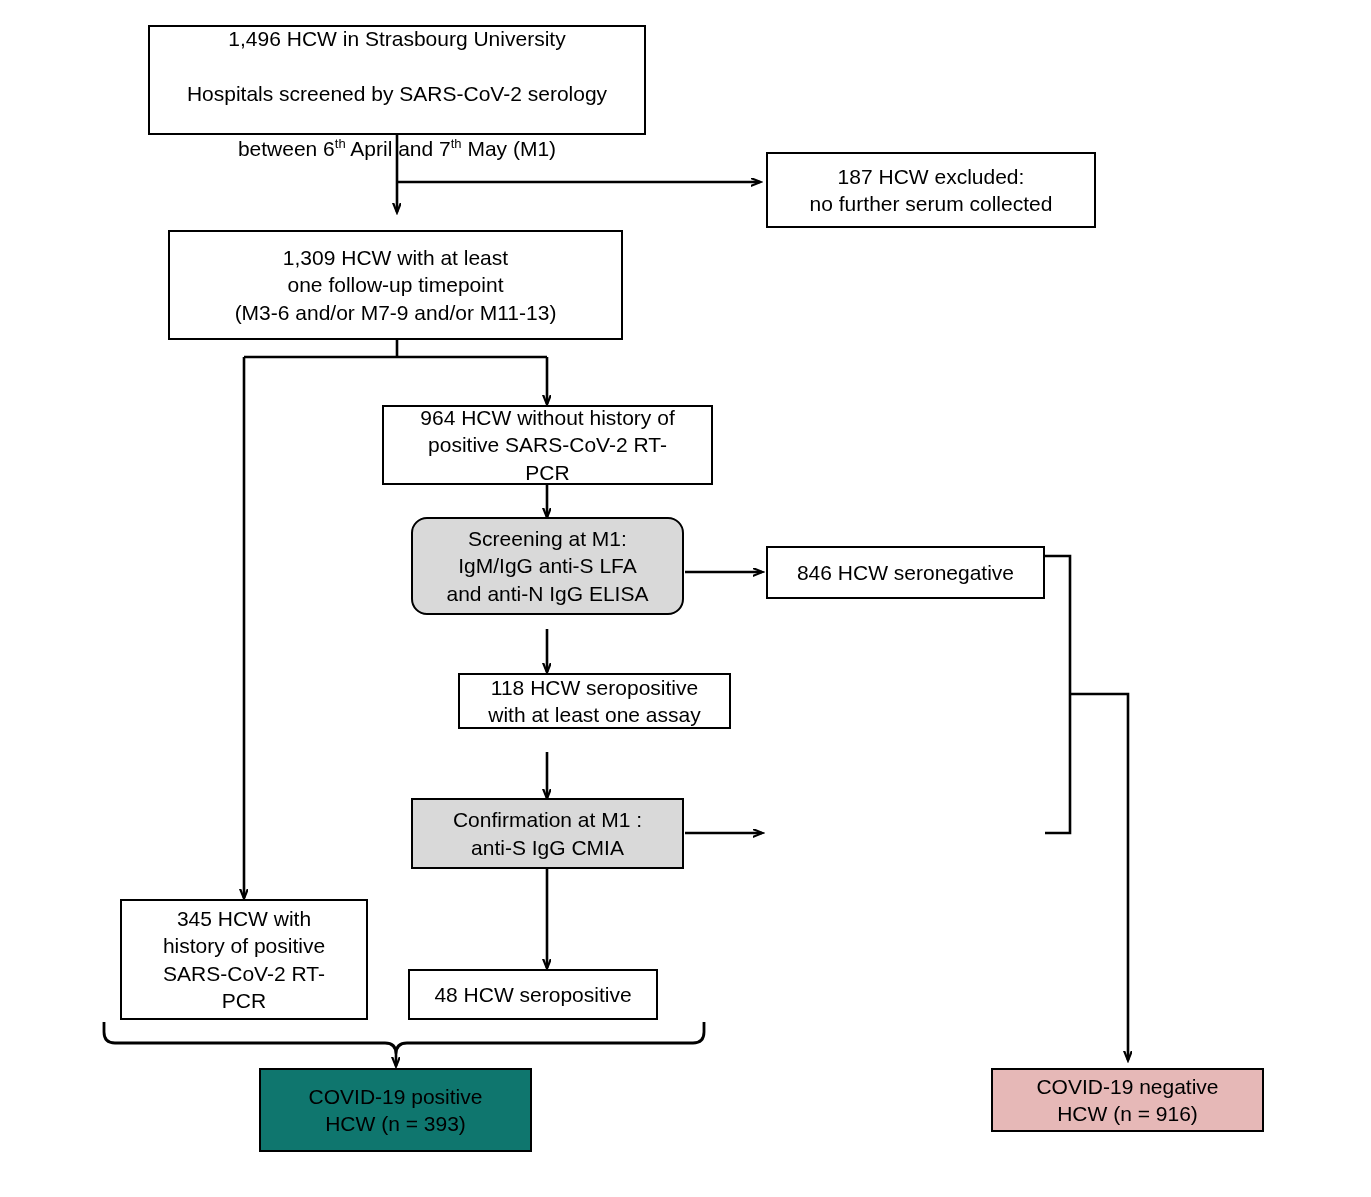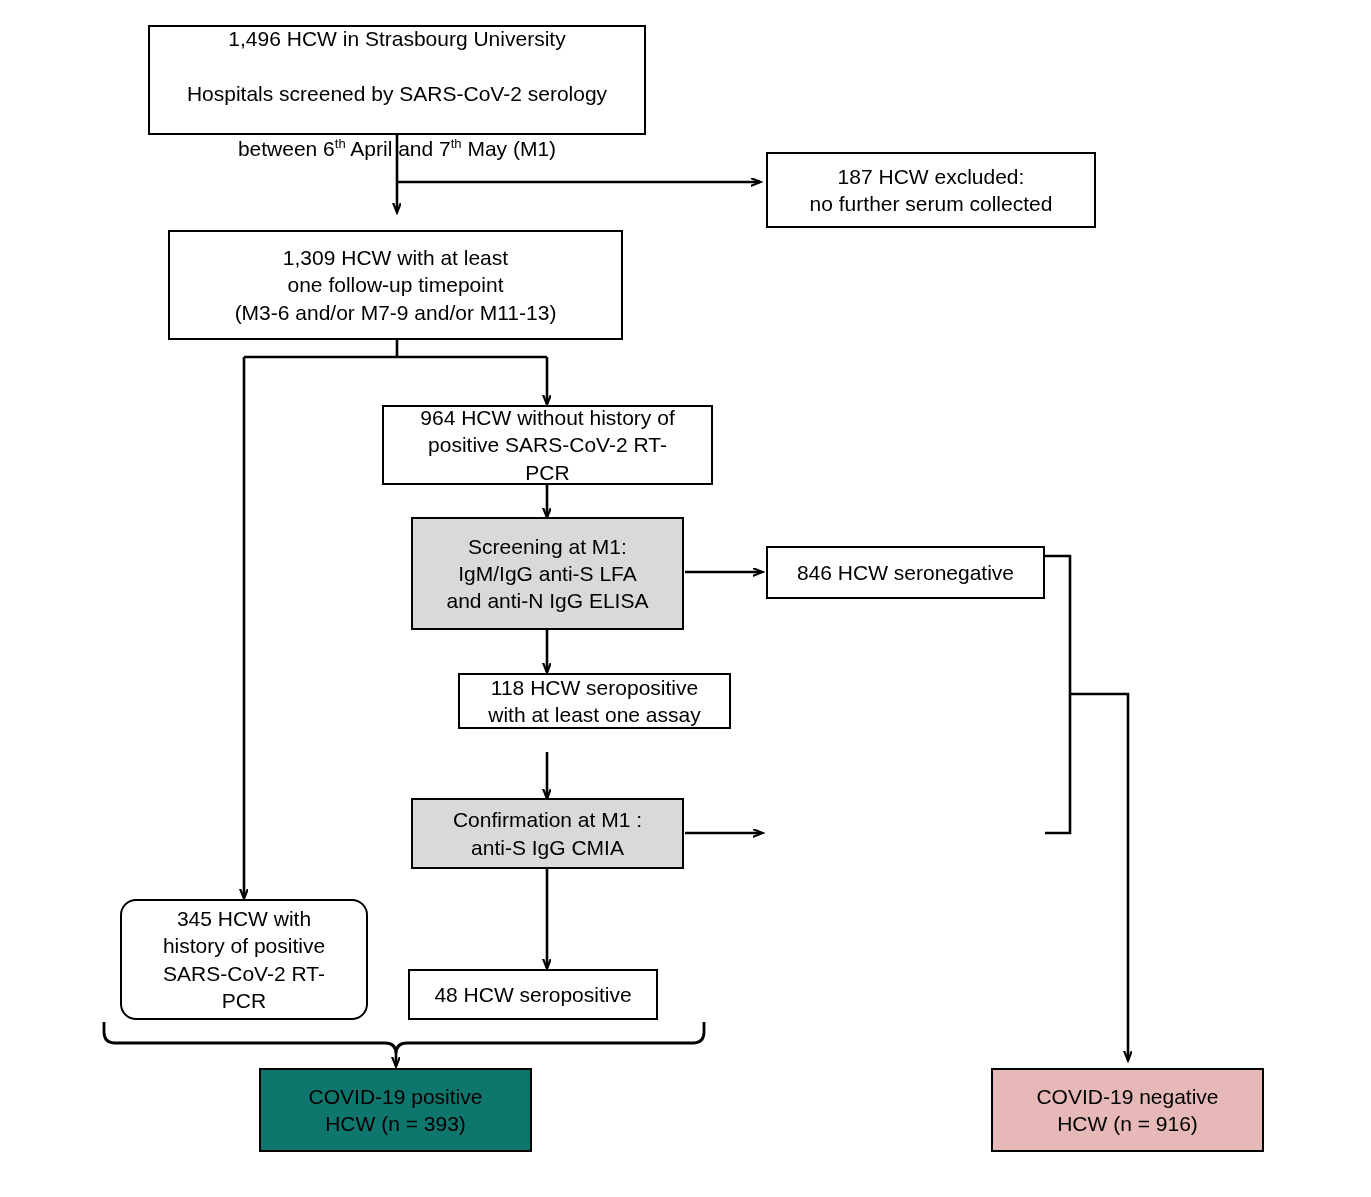--- a/index.html
+++ b/index.html
@@ -109,38 +109,38 @@
   <div class="node" style="left:766px; top:152px; width:330px; height:76px;">187 HCW excluded:
 no further serum collected</div>
 
   <div class="node" style="left:168px; top:230px; width:455px; height:110px;">1,309 HCW with at least
 one follow-up timepoint
 (M3-6 and/or M7-9 and/or M11-13)</div>
 
   <div class="node" style="left:382px; top:405px; width:331px; height:80px;">964 HCW without history of
 positive SARS-CoV-2 RT-PCR</div>
 
-  <div class="node gray" style="left:411px; top:517px; width:273px; height:113px;">Screening at M1:
+  <div class="node gray" style="left:411px; top:517px; width:273px; height:98px;border-radius:16px;">Screening at M1:
 IgM/IgG anti-S LFA
 and anti-N IgG ELISA</div>
 
   <div class="node" style="left:766px; top:546px; width:279px; height:53px;">846 HCW seronegative</div>
 
   <div class="node" style="left:411px; top:673px; width:273px; height:56px;margin-left:47px;">118 HCW seropositive
 with at least one assay</div>
 
   <div class="node gray" style="left:411px; top:798px; width:273px; height:71px;">Confirmation at M1 :
 anti-S IgG CMIA</div>
 
 
-  <div class="node" style="left:120px; top:899px; width:248px; height:121px;border-radius:16px;">345 HCW with
+  <div class="node" style="left:120px; top:899px; width:248px; height:121px;">345 HCW with
 history of positive
 SARS-CoV-2 RT-PCR</div>
 
   <div class="node" style="left:408px; top:969px; width:250px; height:51px;">48 HCW seropositive</div>
 
   <div class="node blue" style="left:259px; top:1068px; width:273px; height:84px;">COVID-19 positive
 HCW (n = 393)</div>
 
-  <div class="node pink" style="left:991px; top:1068px; width:273px; height:84px;">COVID-19 negative
+  <div class="node pink" style="left:991px; top:1068px; width:273px; height:64px;">COVID-19 negative
 HCW (n = 916)</div>
 
 </div>
 
 </body></html>

